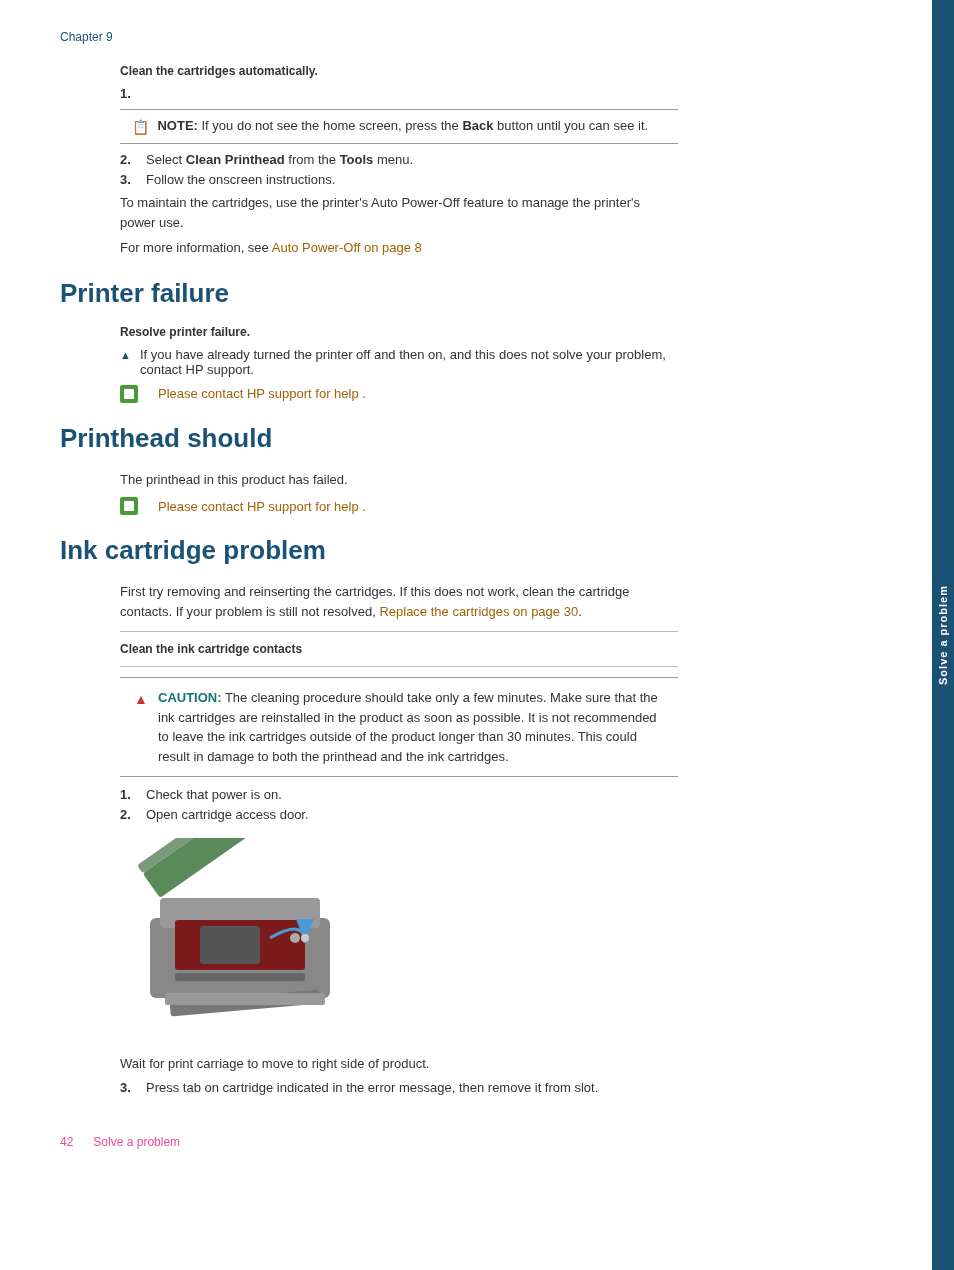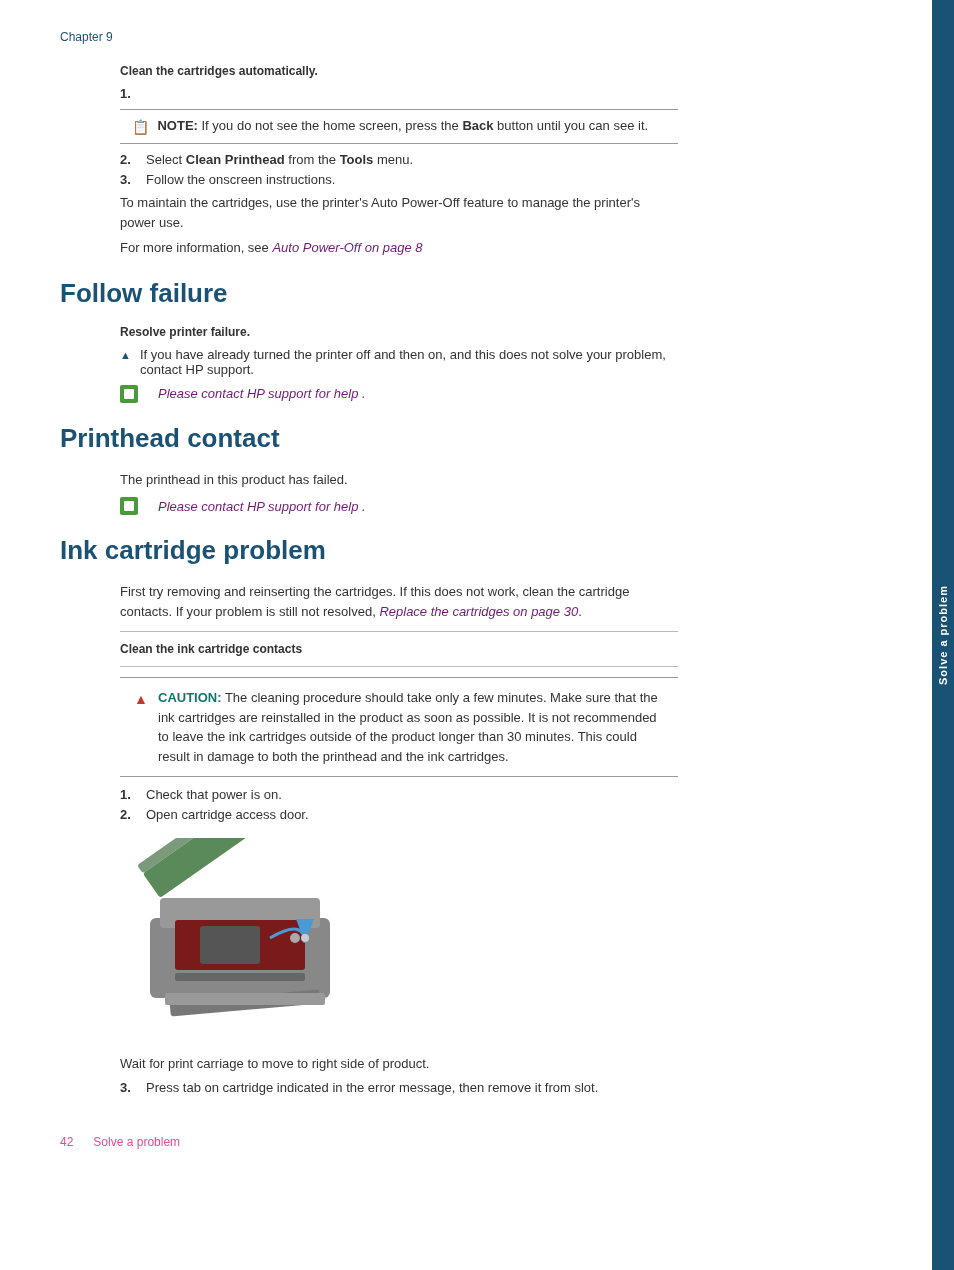--- a/index.html
+++ b/index.html
@@ -95,23 +95,22 @@
       font-weight: bold;
     }
 
     .para {
       margin-left: 60px;
       margin-bottom: 6px;
       line-height: 1.5;
     }
 
     .link {
-      color: #701a75;
+      color: #a16207;
       text-decoration: none;
-      font-style: italic;
     }
 
     .section-title {
       color: #1a5276;
       font-size: 26px;
       font-weight: bold;
       margin: 20px 0 16px 0;
     }
 
     .bullet-item {
@@ -238,37 +237,37 @@
         <span class="num">3.</span>
         <span>Follow the onscreen instructions.</span>
       </div>
     </div>
 
     <div class="para">To maintain the cartridges, use the printer's Auto Power-Off feature to manage the printer's power use.</div>
     <div class="para">
       <span>For more information, see </span><a class="link">Auto Power-Off on page 8</a>
     </div>
 
-    <h2 class="section-title">Follow failure</h2>
+    <h2 class="section-title">Printer failure</h2>
 
     <div class="section-header">Resolve printer failure.</div>
 
     <div class="bullet-item">
       <span class="bullet-triangle">▲</span>
       <span>If you have already turned the printer off and then on, and this does not solve your problem, contact HP support.</span>
     </div>
 
     <div class="support-link-box">
       <div class="hp-icon">
         <div class="hp-icon-inner"></div>
       </div>
       <a class="link">Please contact HP support for help .</a>
     </div>
 
-    <h2 class="section-title">Printhead contact</h2>
+    <h2 class="section-title">Printhead should</h2>
 
     <div class="para">The printhead in this product has failed.</div>
 
     <div class="support-link-box">
       <div class="hp-icon">
         <div class="hp-icon-inner"></div>
       </div>
       <a class="link">Please contact HP support for help .</a>
     </div>
 

